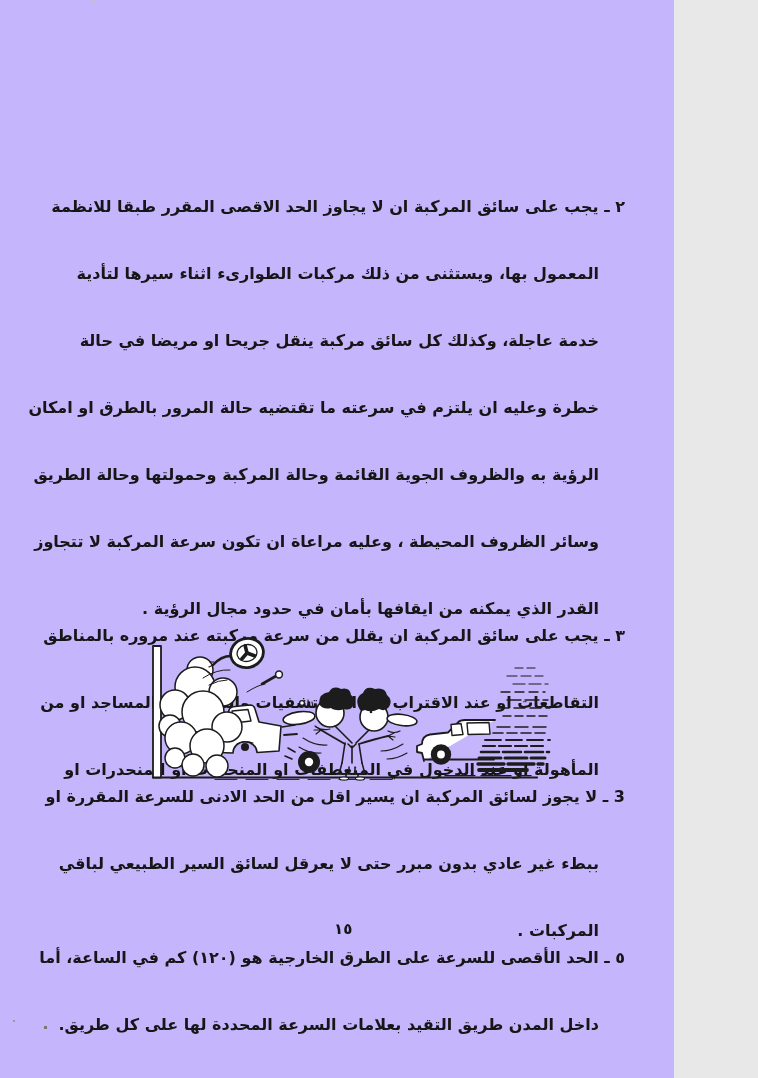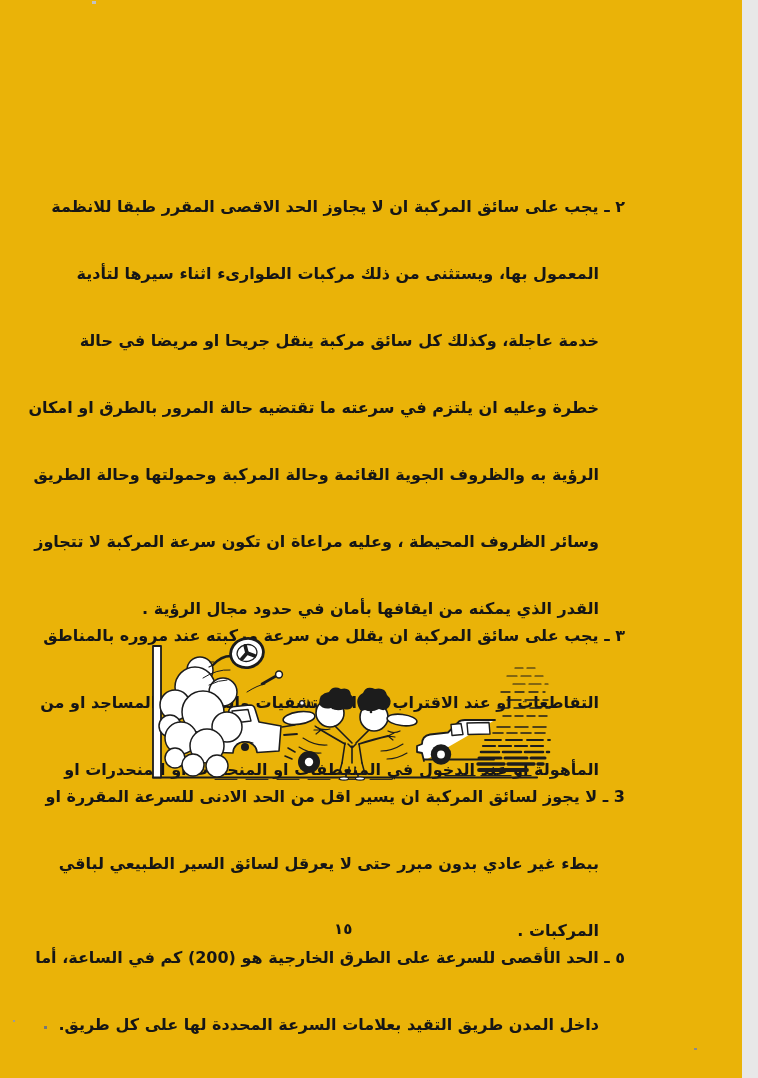--- a/index.html
+++ b/index.html
@@ -1,19 +1,19 @@
 <!DOCTYPE html>
 <html lang="ar"><head>
 <meta charset="utf-8">
 <style>
   html,body{margin:0;padding:0;background:#e8e8e8;}
   .page{
     position:relative;
-    width:742px;height:1078px;
-    background:#eab308;
+    width:674px;height:1078px;
+    background:#c4b5fd;
     overflow:hidden;
     font-family:"DejaVu Sans",sans-serif;
     color:#1a1a1a;
   }
   .text-block{
     position:absolute;
     top:193px;left:133px;width:492px;
     direction:rtl;
   }
   .line{
@@ -52,21 +52,21 @@
     <div class="line cont">خطرة وعليه ان يلتزم في سرعته ما تقتضيه حالة المرور بالطرق او امكان</div>
     <div class="line cont">الرؤية به والظروف الجوية القائمة وحالة المركبة وحمولتها وحالة الطريق</div>
     <div class="line cont">وسائر الظروف المحيطة ، وعليه مراعاة ان تكون سرعة المركبة لا تتجاوز</div>
     <div class="line cont">القدر الذي يمكنه من ايقافها بأمان في حدود مجال الرؤية .</div>
     <div class="line">٣ ـ يجب على سائق المركبة ان يقلل من سرعة مركبته عند مروره بالمناطق</div>
     <div class="line cont">التقاطعات او عند الاقتراب من المستشفيات والمدارس والمساجد او من</div>
     <div class="line cont">المأهولة او عند الدخول في المنعطفات او المنحنيات او المنحدرات او</div>
     <div class="line">3 ـ لا يجوز لسائق المركبة ان يسير اقل من الحد الادنى للسرعة المقررة او</div>
     <div class="line cont">ببطء غير عادي بدون مبرر حتى لا يعرقل لسائق السير الطبيعي لباقي</div>
     <div class="line cont">المركبات .</div>
-    <div class="line">٥ ـ الحد الأقصى للسرعة على الطرق الخارجية هو (200) كم في الساعة، أما</div>
+    <div class="line">٥ ـ الحد الأقصى للسرعة على الطرق الخارجية هو (١٢٠) كم في الساعة، أما</div>
     <div class="line cont">داخل المدن طريق التقيد بعلامات السرعة المحددة لها على كل طريق.</div>
   </div>
 
   <svg class="cartoon" viewBox="0 0 410 152" xmlns="http://www.w3.org/2000/svg">
     <g stroke="#1c1c1c" fill="none" stroke-linecap="round" stroke-linejoin="round">
 
       <g>
         <line x1="8" y1="145.5" x2="392" y2="145.5" stroke-width="2.2"></line>
         <line x1="70" y1="147.4" x2="250" y2="147.4" stroke-width="1" stroke-dasharray="22 9"></line>
         <line x1="300" y1="143.6" x2="386" y2="143.6" stroke-width="1.4" stroke-dasharray="30 6"></line>

